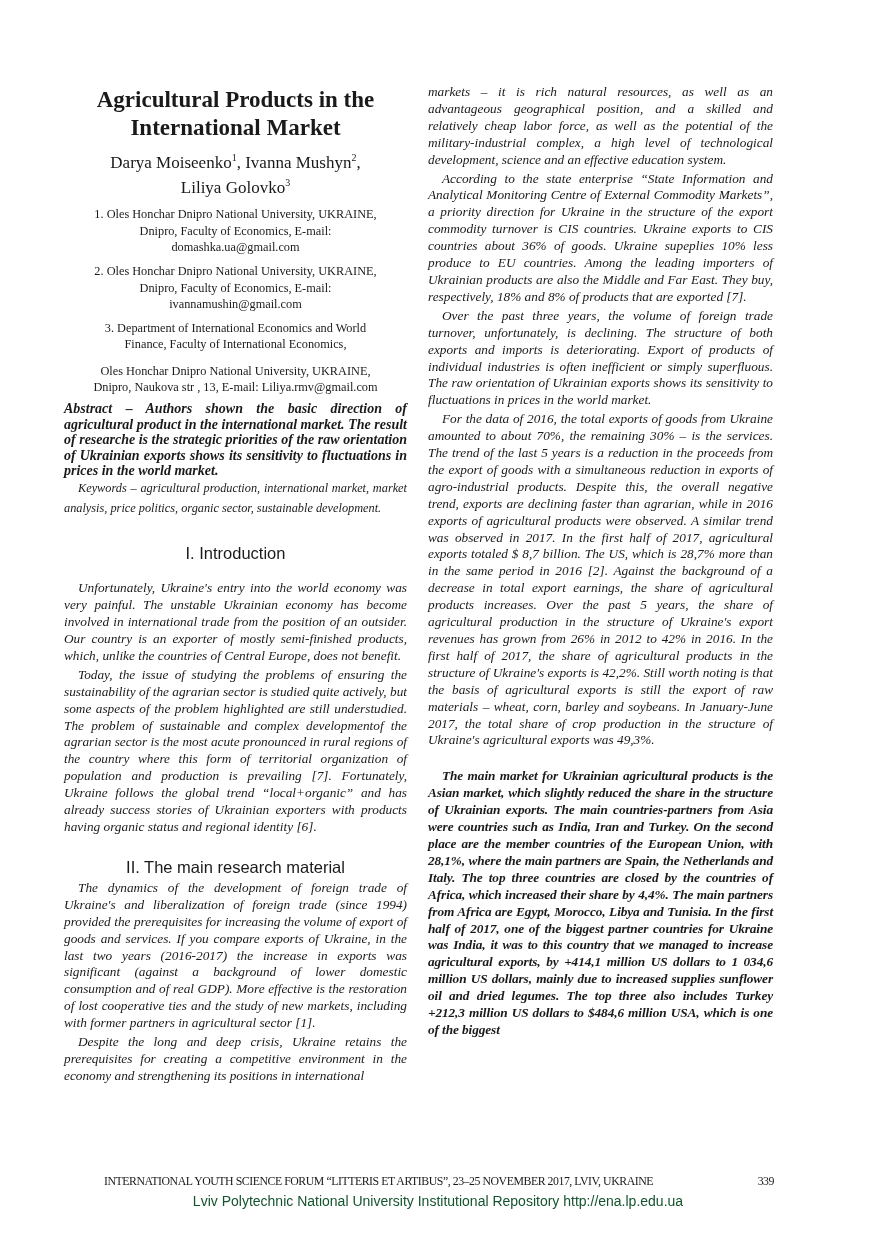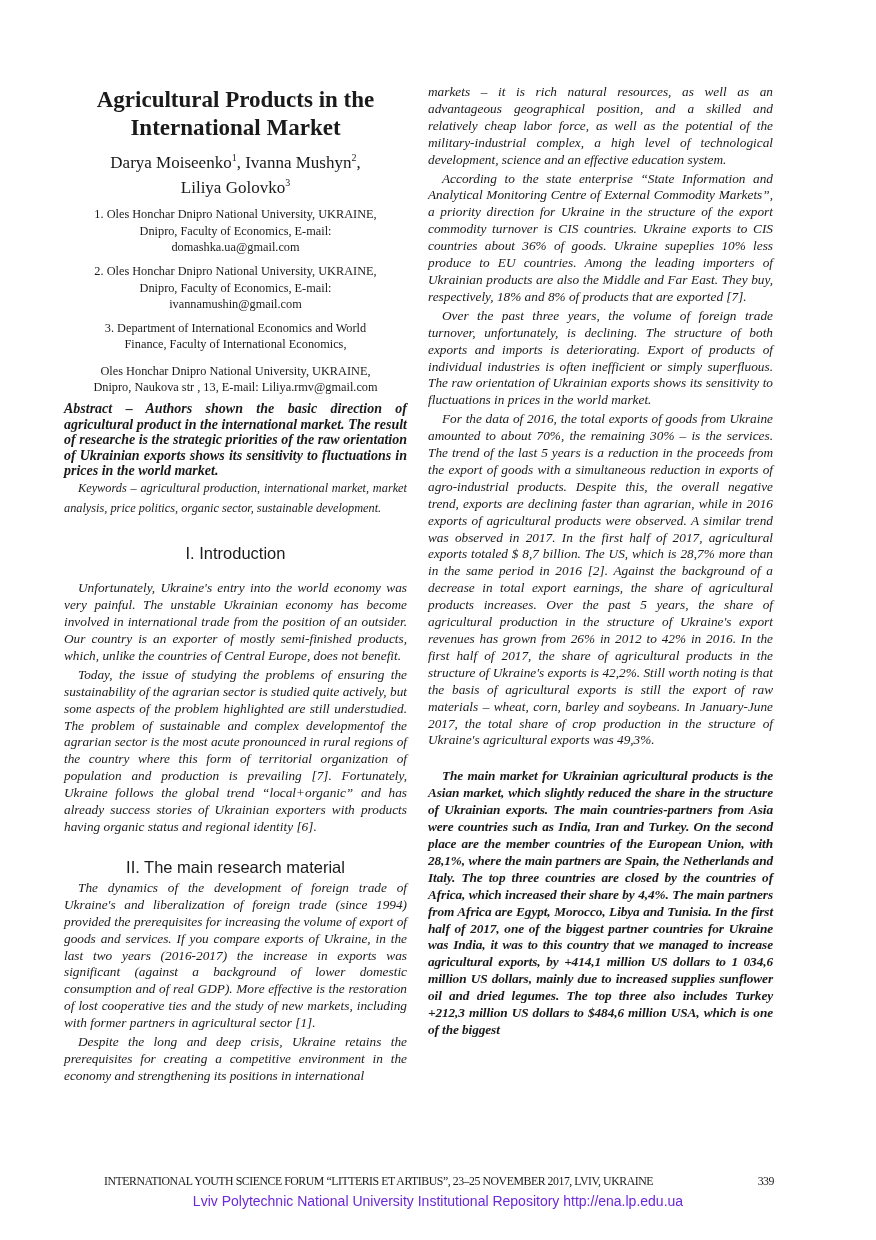--- a/index.html
+++ b/index.html
@@ -21,21 +21,21 @@
     .keywords { font-size: 12.3px; line-height: 20px; text-align: justify; }
     .section-heading { font-family: "Liberation Sans", sans-serif; font-size: 16.5px;
                        text-align: center; margin: 0; font-weight: normal; }
     .h-intro { margin-top: 24px; margin-bottom: 16px; line-height: 22px; }
     .h-main { margin-top: 20px; margin-bottom: 2px; line-height: 22px; }
     .gap { margin-top: 2px; }
     .strong-para { font-weight: bold; margin-top: 19px; letter-spacing: -0.1px; }
     .footer { position: absolute; top: 1138px; left: 104px; width: 670px; font-size: 11.8px;
               letter-spacing: -0.45px; display: flex; justify-content: space-between; margin-top: 36px; }
     .repo { position: absolute; top: 1193px; left: 0; width: 876px; text-align: center;
-            font-family: "Liberation Sans", sans-serif; font-size: 14px; color: #6d28d9; }
+            font-family: "Liberation Sans", sans-serif; font-size: 14px; color: #14532d; }
   </style>
 </head>
 <body>
 
 <div class="col col-left">
   <h1 class="title">
     <span>Agricultural Products in the</span><br>
     <span>International Market</span>
   </h1>
 

